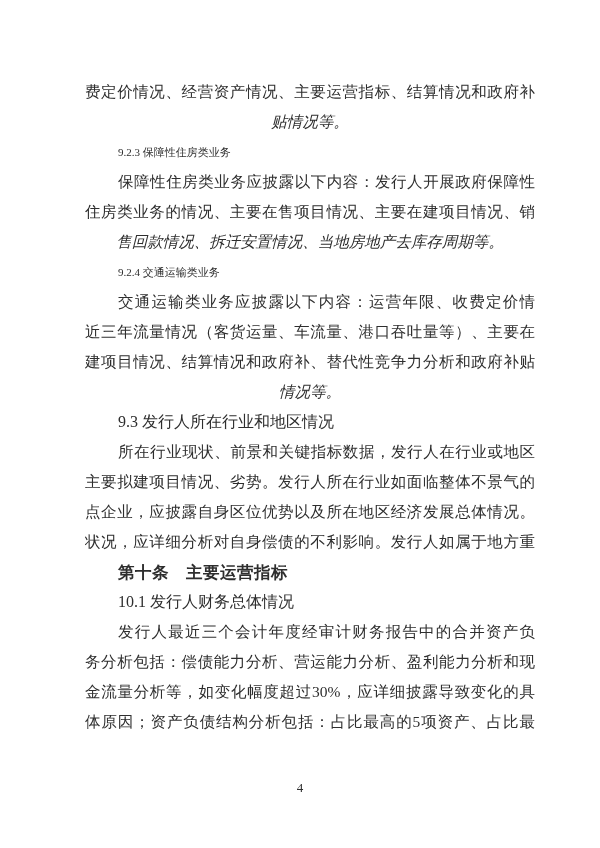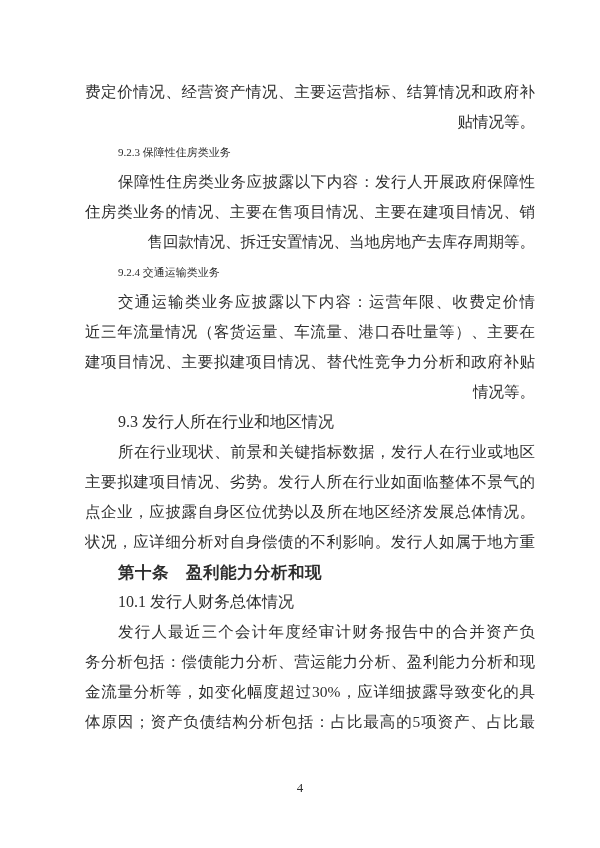--- a/index.html
+++ b/index.html
@@ -43,21 +43,22 @@
   }
   
   .line.first {
     white-space: normal;
     text-align: justify;
     text-align-last: justify;
     text-indent: 33px;
   }
   
   .line.end {
-    text-align: right;
+    text-align: center;
+    font-style: italic;
   }
   
   .line.h3 {
     text-indent: 33px;
     font-size: 11px;
   }
   
   .line.h2 {
     text-indent: 33px;
     font-size: 16px;
@@ -89,28 +90,28 @@
   <div class="doc-body">
       <div class="line full">费定价情况、经营资产情况、主要运营指标、结算情况和政府补</div>
       <div class="line end">贴情况等。</div>
       <div class="line h3">9.2.3 保障性住房类业务</div>
       <div class="line first">保障性住房类业务应披露以下内容：发行人开展政府保障性</div>
       <div class="line full">住房类业务的情况、主要在售项目情况、主要在建项目情况、销</div>
       <div class="line end">售回款情况、拆迁安置情况、当地房地产去库存周期等。</div>
       <div class="line h3">9.2.4 交通运输类业务</div>
       <div class="line first">交通运输类业务应披露以下内容：运营年限、收费定价情况、</div>
       <div class="line full">近三年流量情况（客货运量、车流量、港口吞吐量等）、主要在</div>
-      <div class="line full">建项目情况、主要拟建项目情况、替代性竞争力分析和政府补贴</div>
+      <div class="line full">建项目情况、结算情况和政府补、替代性竞争力分析和政府补贴</div>
       <div class="line end">情况等。</div>
       <div class="line h2">9.3 发行人所在行业和地区情况</div>
       <div class="line first">所在行业现状、前景和关键指标数据，发行人在行业或地区</div>
       <div class="line full">主要拟建项目情况、劣势。发行人所在行业如面临整体不景气的</div>
       <div class="line full">点企业，应披露自身区位优势以及所在地区经济发展总体情况。</div>
       <div class="line full">状况，应详细分析对自身偿债的不利影响。发行人如属于地方重</div>
-      <div class="line h1">第十条　盈利能力分析和现</div>
+      <div class="line h1">第十条　主要运营指标</div>
       <div class="line h2">10.1 发行人财务总体情况</div>
       <div class="line first">发行人最近三个会计年度经审计财务报告中的合并资产负</div>
       <div class="line full">务分析包括：偿债能力分析、营运能力分析、盈利能力分析和现</div>
       <div class="line full">金流量分析等，如变化幅度超过30%，应详细披露导致变化的具</div>
       <div class="line full">体原因；资产负债结构分析包括：占比最高的5项资产、占比最</div>
     </div>
   <div class="page-footer">4</div>
 </div>
 
 </body></html>

